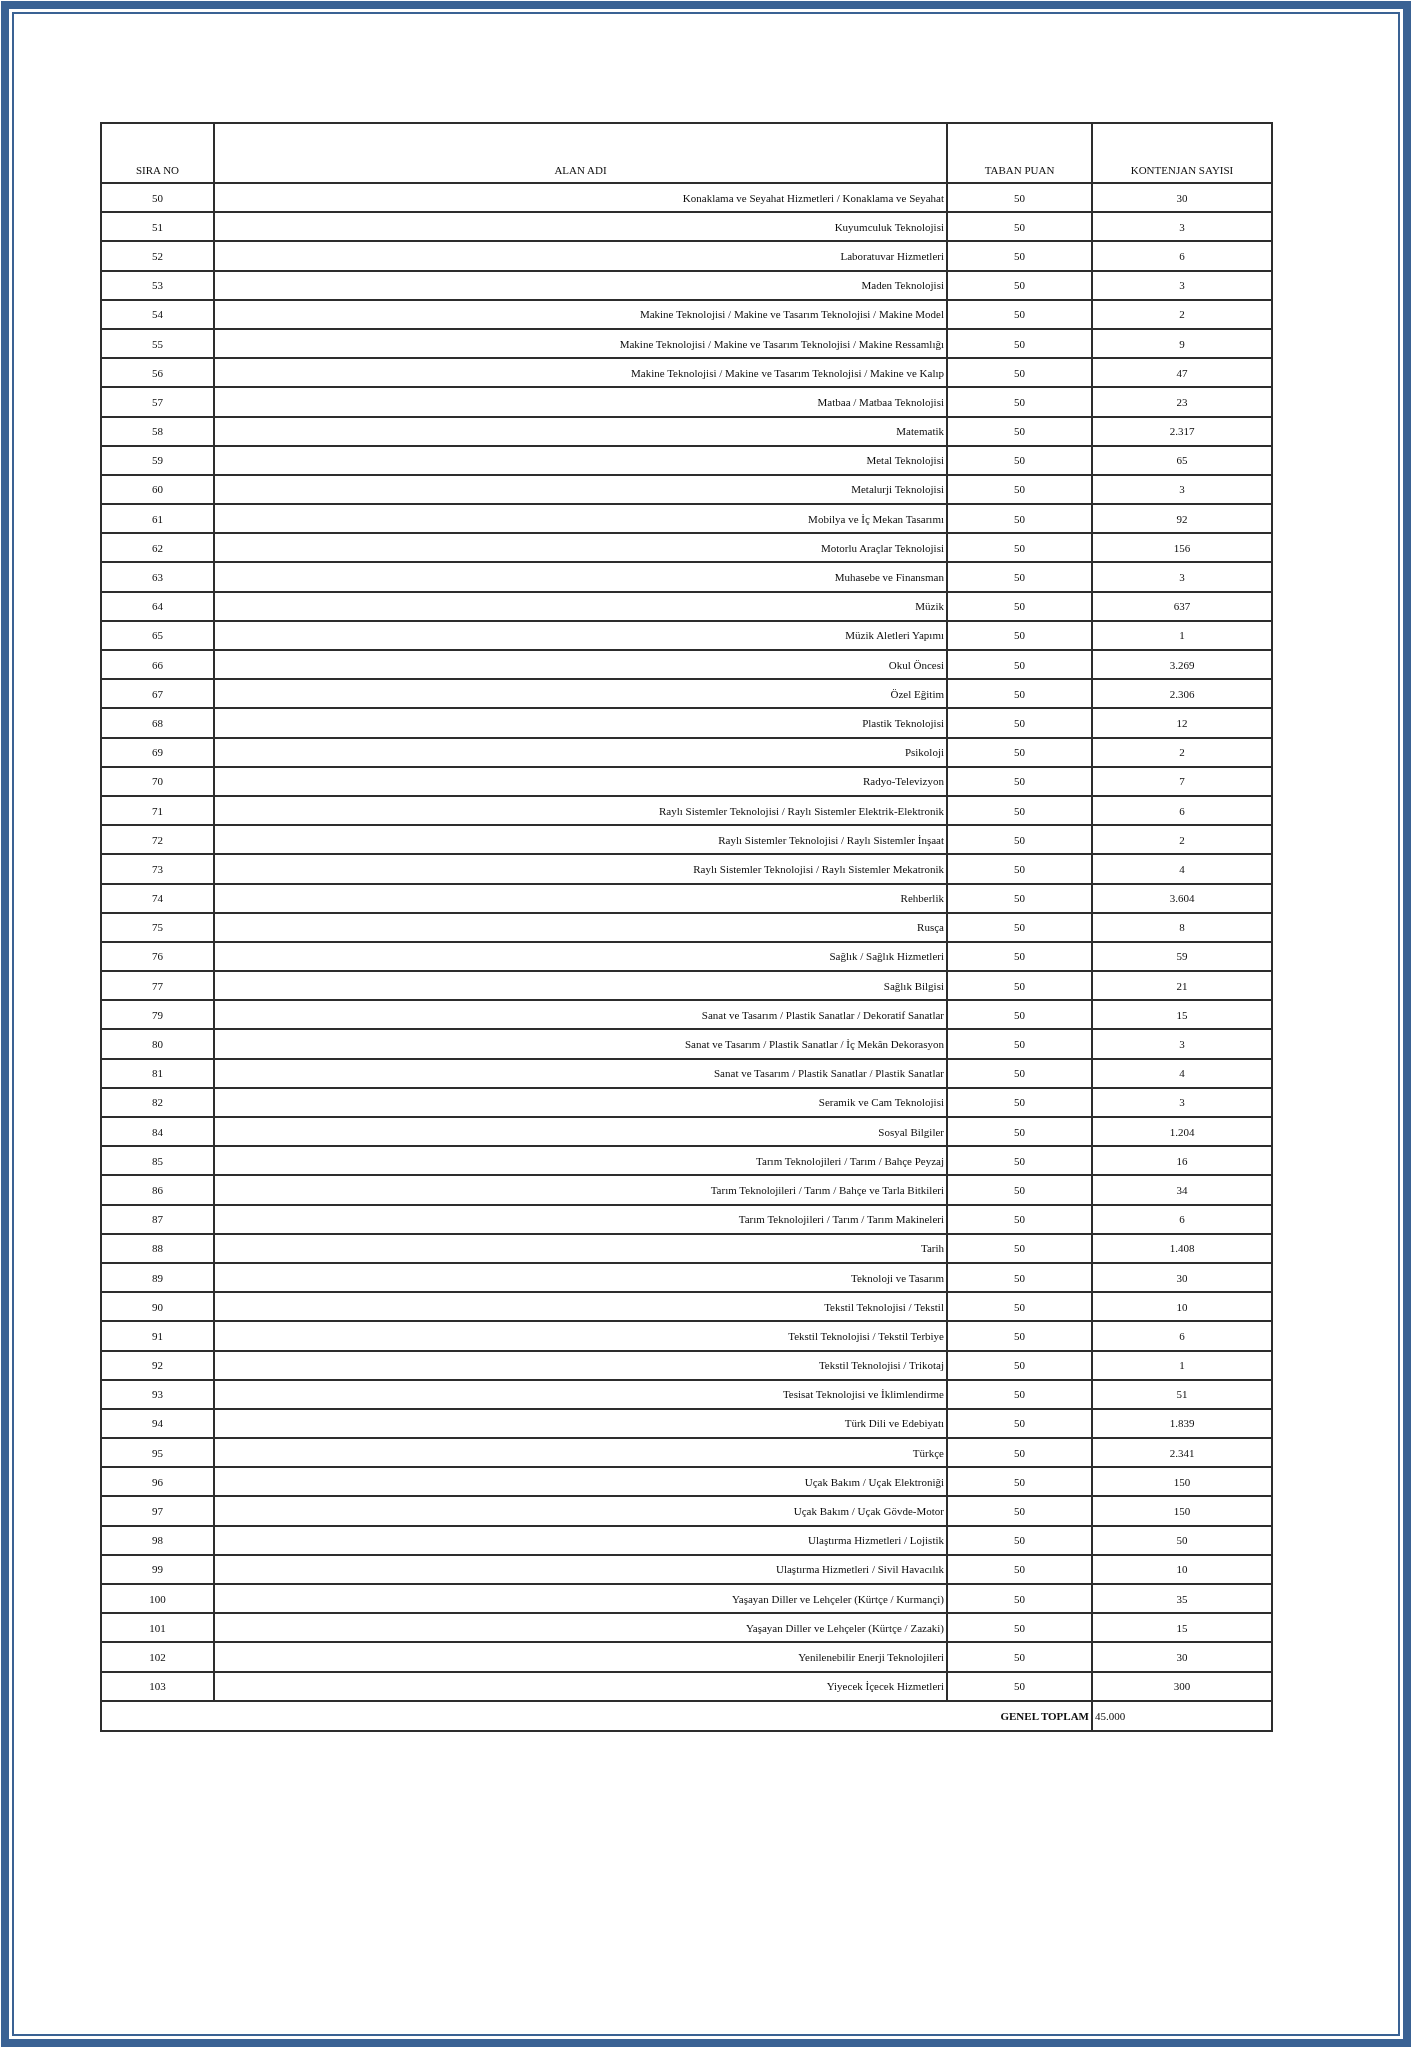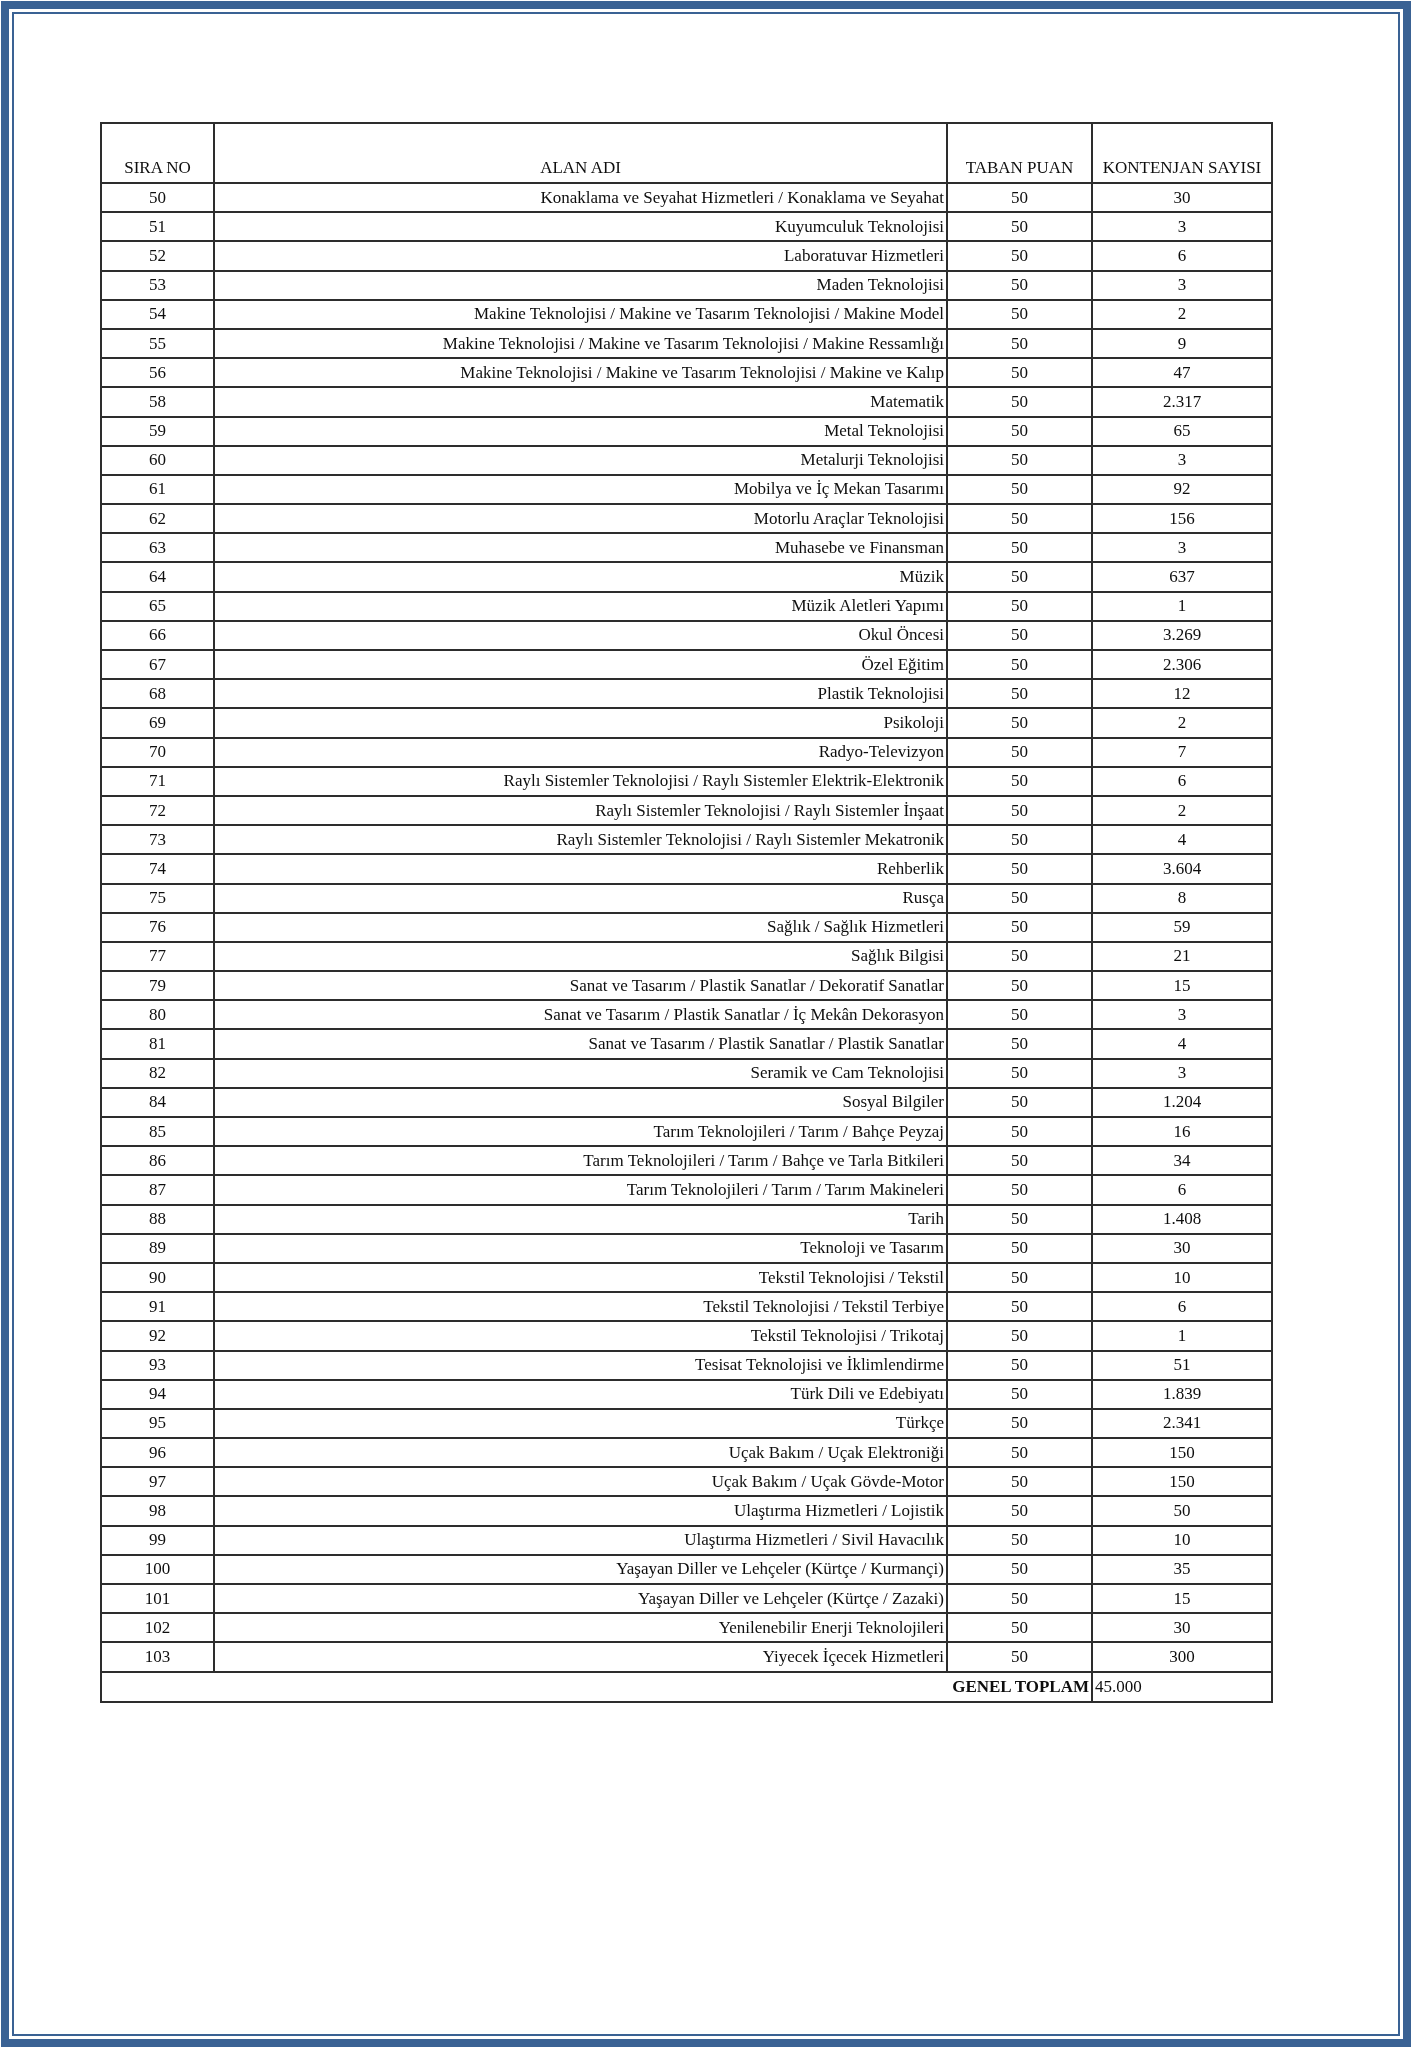--- a/index.html
+++ b/index.html
@@ -26,21 +26,21 @@
     border: 2px solid var(--page-border);
     pointer-events: none;
   }
   table.areas {
     position: absolute;
     left: 100px; top: 122px;
     width: 1171px;
     border-collapse: collapse;
     table-layout: fixed;
     color: var(--text);
-    font-size: 17px;
+    font-size: 11px;
   }
   table.areas col.c-sira  { width: 113px; }
   table.areas col.c-alan  { width: 733px; }
   table.areas col.c-taban { width: 145px; }
   table.areas col.c-kont  { width: 180px; }
   table.areas th, table.areas td {
     border: 2px solid var(--table-border);
     padding: 0 2px;
     overflow: hidden;
     white-space: nowrap;
@@ -125,20 +125,26 @@
         <td class="cell-taban">50</td>
         <td class="cell-kont">9</td>
       </tr>
       <tr>
         <td class="cell-sira">56</td>
         <td class="cell-alan">Makine Teknolojisi / Makine ve Tasarım Teknolojisi / Makine ve Kalıp</td>
         <td class="cell-taban">50</td>
         <td class="cell-kont">47</td>
       </tr>
       <tr>
+        <td class="cell-sira">57</td>
+        <td class="cell-alan">Matbaa / Matbaa Teknolojisi</td>
+        <td class="cell-taban">50</td>
+        <td class="cell-kont">23</td>
+      </tr>
+      <tr>
         <td class="cell-sira">58</td>
         <td class="cell-alan">Matematik</td>
         <td class="cell-taban">50</td>
         <td class="cell-kont">2.317</td>
       </tr>
       <tr>
         <td class="cell-sira">59</td>
         <td class="cell-alan">Metal Teknolojisi</td>
         <td class="cell-taban">50</td>
         <td class="cell-kont">65</td>

